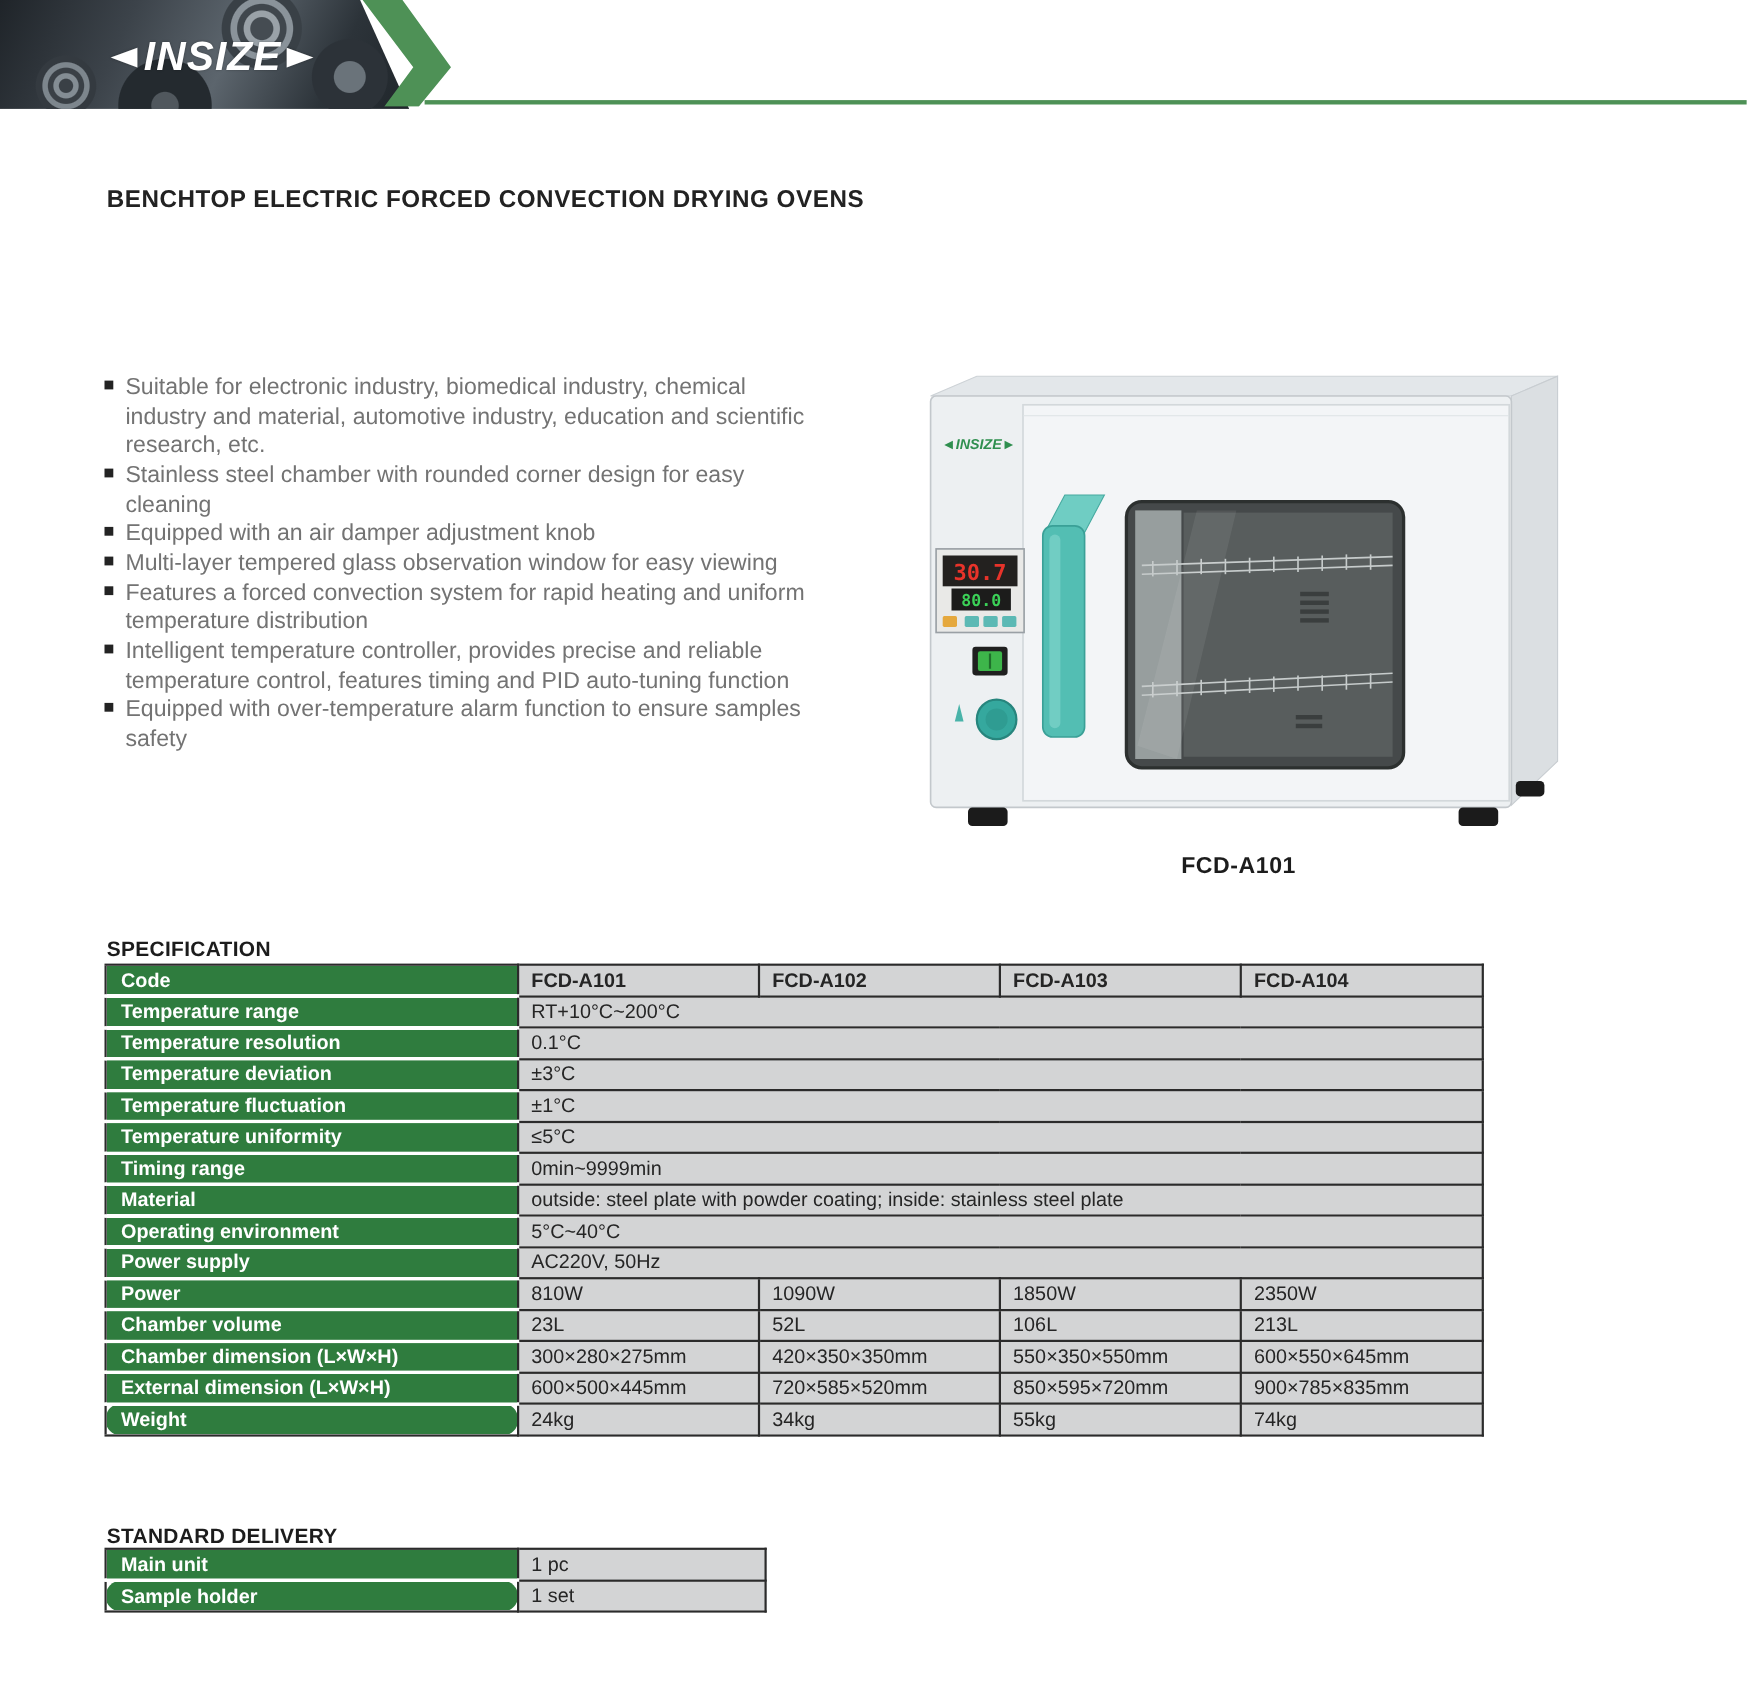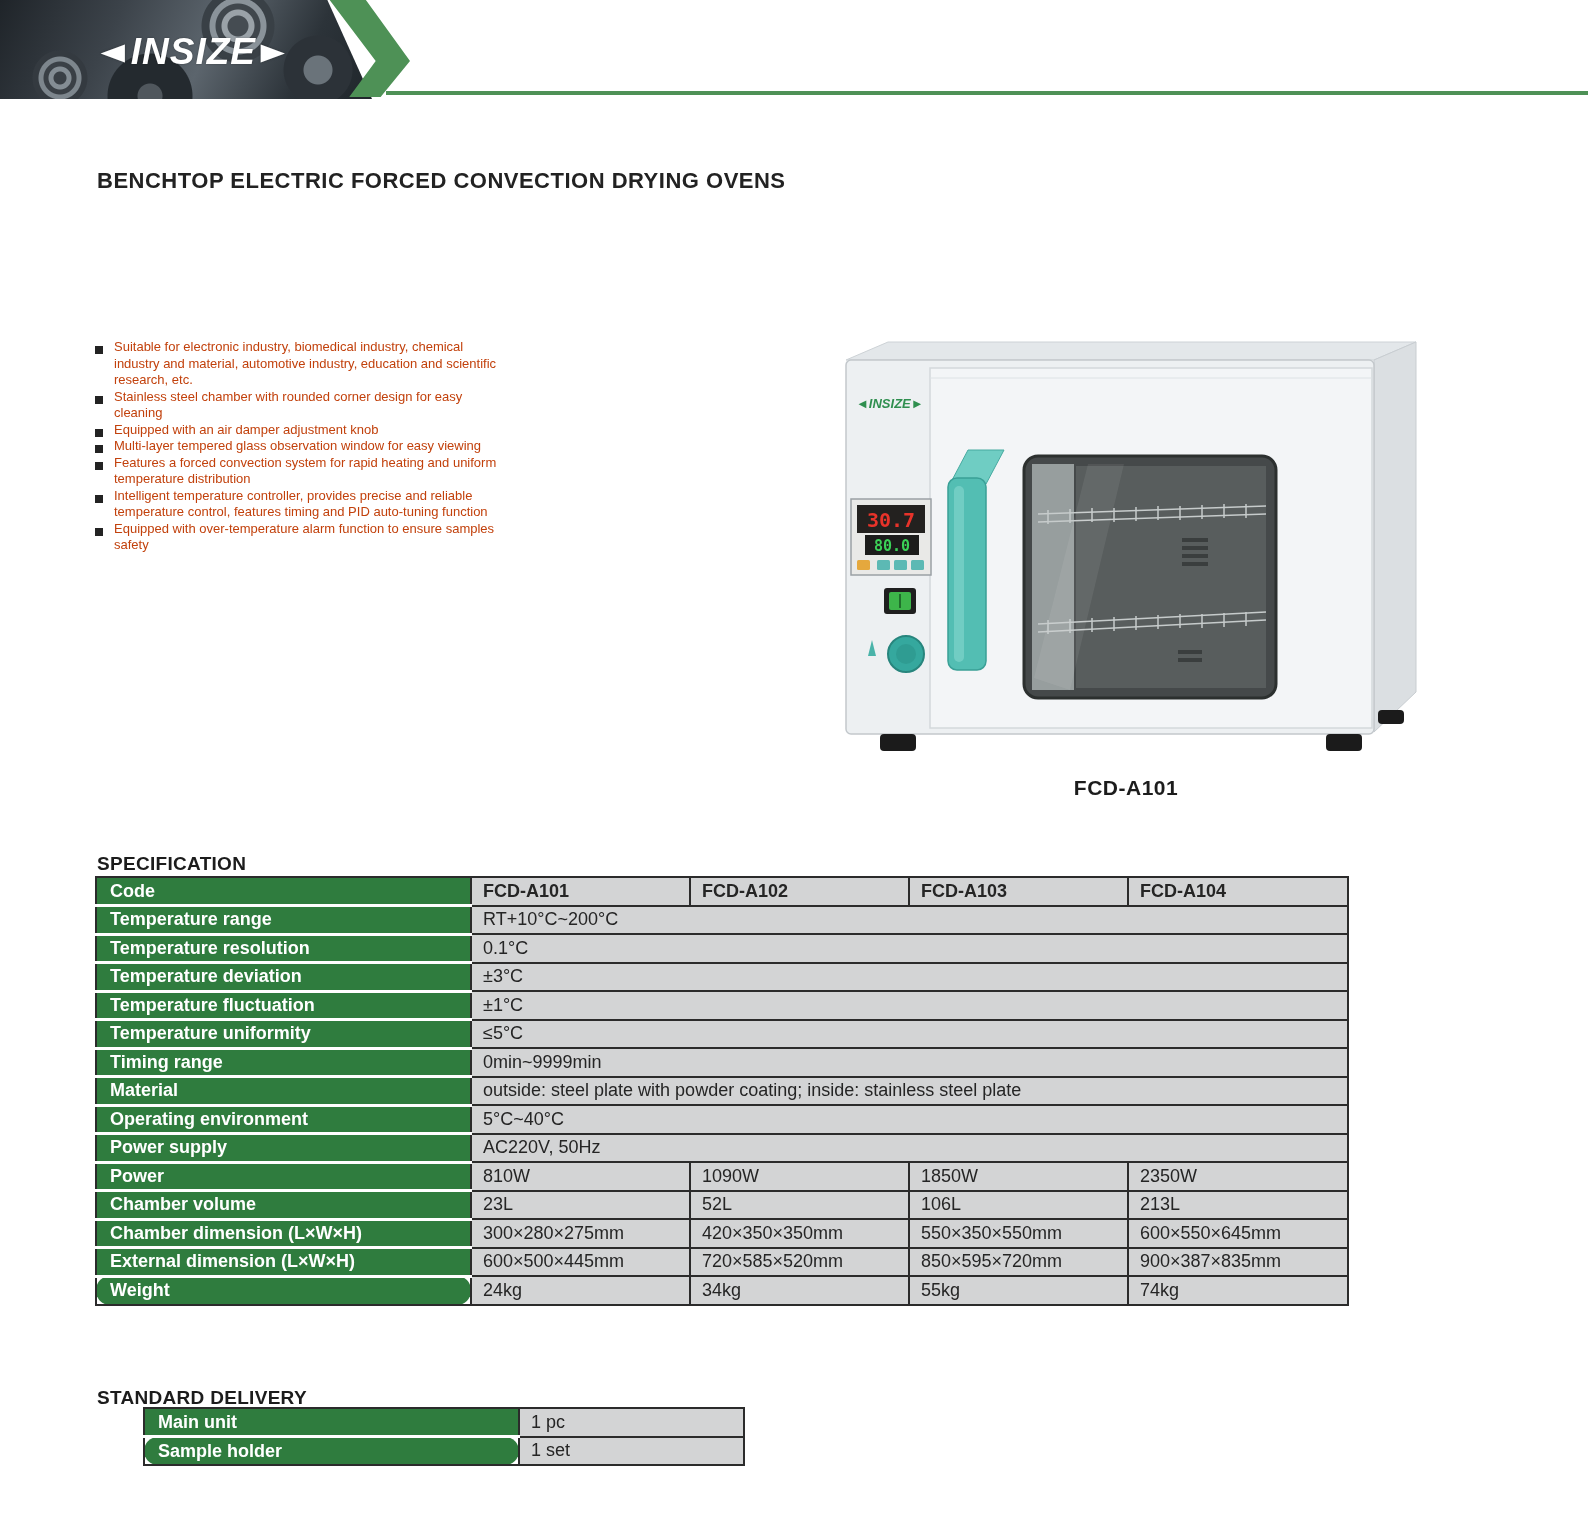--- a/index.html
+++ b/index.html
@@ -35,41 +35,41 @@
 
   
   .page-title {
     position:absolute; left:97px; top:168px; width:1100px;
     font-size:22px; font-weight:bold; color:#222222; letter-spacing:.5px; white-space:nowrap;
   }
 
   
   .features { position:absolute; left:95px; top:339px; width:678px; list-style:none; }
   .features li {
-    position:relative; padding-left:19px; font-size:13px; line-height:1.27;
-    color:#c2410c; white-space:pre-line;
+    position:relative; padding-left:19px; font-size:21px; line-height:1.27;
+    color:#737373; white-space:pre-line;
   }
   .features li .sq { position:absolute; left:0; top:7px; width:8px; height:8px; background:#232323; }
 
   
   .figure { position:absolute; left:826px; top:334px; width:600px; height:432px; }
   .fig-caption {
     position:absolute; left:826px; top:776px; width:600px; text-align:center;
     font-size:21px; font-weight:bold; color:#1c1c1c; letter-spacing:.5px;
   }
 
   
   .sec-heading { position:absolute; font-size:19px; font-weight:bold; color:#1c1c1c; letter-spacing:.3px; }
   #spec-heading { left:97px; top:853px; }
   #delivery-heading { left:97px; top:1387px; }
 
   table.green-table { position:absolute; border-collapse:collapse; table-layout:fixed;
     border:2px solid #2b2b2b; }
   #spec-table { left:95px; top:876px; width:1252px; }
-  #delivery-table { left:95px; top:1407px; width:600px;margin-left:48px; }
+  #delivery-table { left:95px; top:1407px; width:600px; }
 
   .green-table td { height:28.5px; font-size:18px; vertical-align:middle; overflow:hidden; white-space:nowrap; }
   .green-table td.lbl {
     background:#2f7c3e; color:#ffffff; font-weight:bold; padding:1px 8px 1px 13px;
     border-top:3px solid #ffffff; border-bottom:3px solid #ffffff; border-right:2px solid #2b2b2b;
   }
   .green-table tr:first-child td.lbl { border-top:2px solid #2b2b2b; }
   .green-table tr:last-child td.lbl { border-bottom:2px solid #2b2b2b;border-radius:14px; }
   .green-table td.val {
     background:#d3d4d5; color:#252525; padding:1px 6px 1px 11px;
@@ -276,21 +276,21 @@
     <td class="val">300×280×275mm</td>
     <td class="val">420×350×350mm</td>
     <td class="val">550×350×550mm</td>
     <td class="val">600×550×645mm</td>
   </tr>
   <tr>
     <td class="lbl">External dimension (L×W×H)</td>
     <td class="val">600×500×445mm</td>
     <td class="val">720×585×520mm</td>
     <td class="val">850×595×720mm</td>
-    <td class="val">900×387×835mm</td>
+    <td class="val">900×785×835mm</td>
   </tr>
   <tr>
     <td class="lbl">Weight</td>
     <td class="val">24kg</td>
     <td class="val">34kg</td>
     <td class="val">55kg</td>
     <td class="val">74kg</td>
   </tr>
 </tbody>
   </table>

